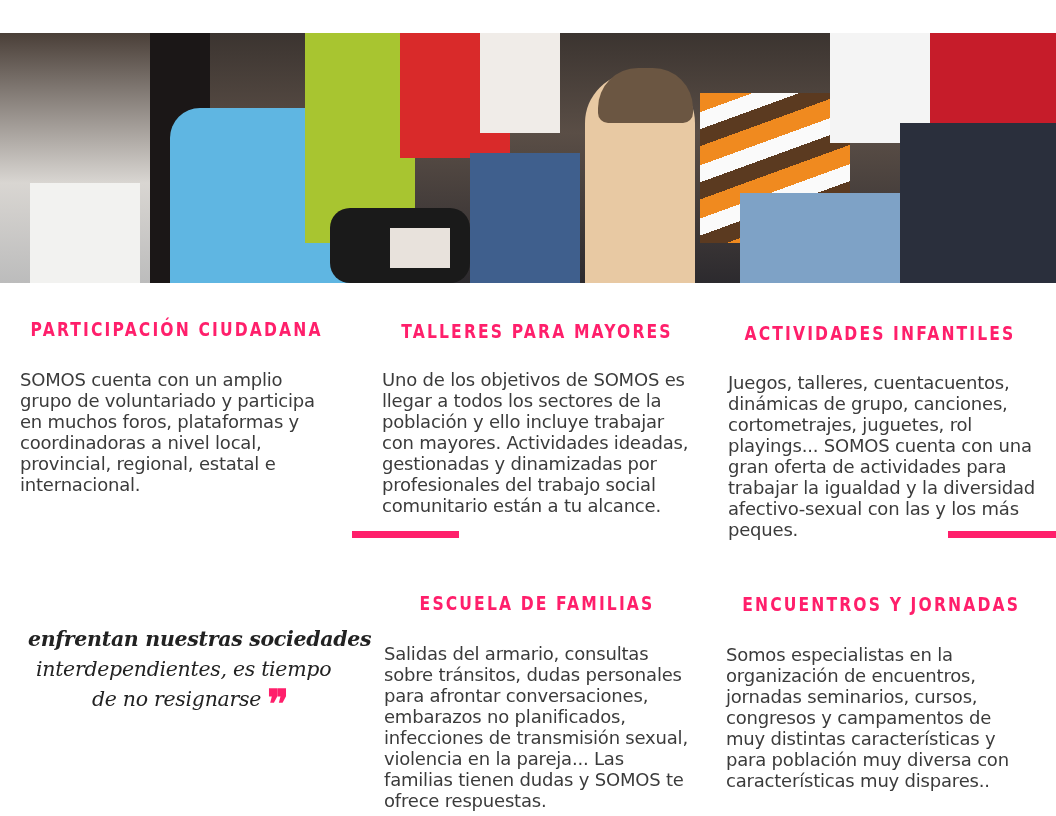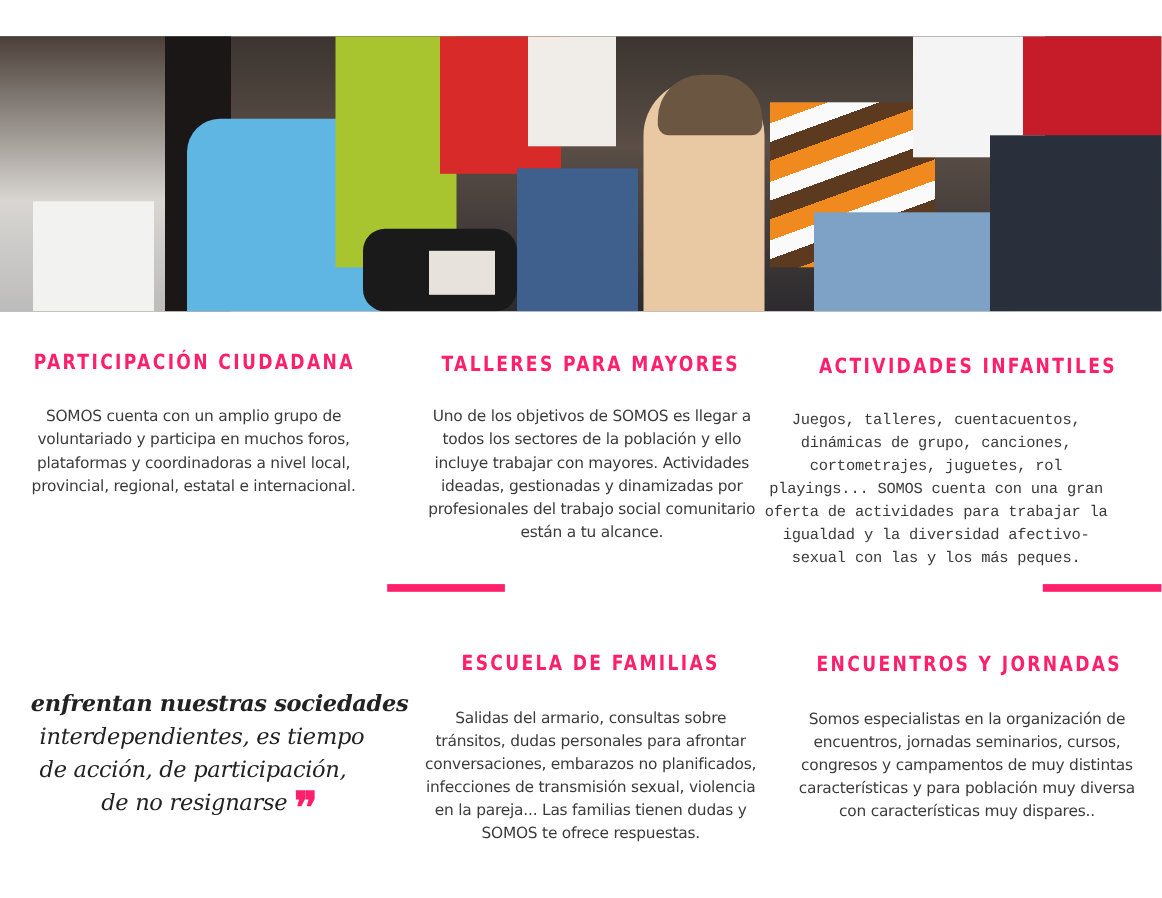--- a/index.html
+++ b/index.html
@@ -22,24 +22,24 @@
     font-size: 19px;
     letter-spacing: 2.6px;
     color: #ff1f6b;
     text-align: center;
     transform: scaleX(0.82);
     white-space: nowrap;
   }
   .body-text {
     position: absolute;
     font-family: "DejaVu Sans", sans-serif;
-    font-size: 14px;
+    font-size: 18px;
     line-height: 21px;
     color: #3b3b3b;
-    text-align: center;
+    text-align: left;
     letter-spacing: -0.2px;
   }
   .body-text p { margin: 0; }
   .bar { position: absolute; height: 7px; background: #ff1f6b; }
   .quote {
     position: absolute; left: 18px; top: 624px; width: 320px;
     font-family: "DejaVu Serif", serif;
     font-style: italic;
     font-size: 20.5px;
     line-height: 30px;
@@ -82,32 +82,31 @@
 
 <div class="heading" style="left:0px;top:318px;width:340px;">PARTICIPACIÓN CIUDADANA</div>
 <div class="body-text" style="left:20px;top:369px;width:312px;">
   <p>SOMOS cuenta con un amplio grupo de voluntariado y participa en muchos foros, plataformas y coordinadoras a nivel local, provincial, regional, estatal e internacional.</p>
   <p style="height:21px;"></p>
 </div>
 
 <div class="quote">
   <span class="line" style="padding-left:10px;font-weight:bold;">enfrentan nuestras sociedades</span>
   <span class="line" style="padding-left:18px;">interdependientes, es tiempo</span>
-  <span class="line" style="padding-left:18px;">de acción, de participación,</span>
   <span class="line" style="padding-left:74px;">
     <span>de no resignarse</span>
     <span class="qmark">❞</span>
   </span>
 </div>
 
 <div class="heading" style="left:362px;top:320px;width:350px;">TALLERES PARA MAYORES</div>
 <div class="body-text" style="left:382px;top:369px;width:312px;">Uno de los objetivos de SOMOS es llegar a todos los sectores de la población y ello incluye trabajar con mayores. Actividades ideadas, gestionadas y dinamizadas por profesionales del trabajo social comunitario están a tu alcance.</div>
 <div class="bar" style="left:352px;top:531px;width:107px;"></div>
 
 <div class="heading" style="left:362px;top:592px;width:350px;">ESCUELA DE FAMILIAS</div>
 <div class="body-text" style="left:384px;top:643px;width:306px;">Salidas del armario, consultas sobre tránsitos, dudas personales para afrontar conversaciones, embarazos no planificados, infecciones de transmisión sexual, violencia en la pareja... Las familias tienen dudas y SOMOS te ofrece respuestas.</div>
 
 <div class="heading" style="left:712px;top:322px;width:336px;">ACTIVIDADES INFANTILES</div>
-<div class="body-text" style="left:695px;top:372px;width:312px;font-family:Liberation Mono, monospace;">Juegos, talleres, cuentacuentos, dinámicas de grupo, canciones, cortometrajes, juguetes, rol playings... SOMOS cuenta con una gran oferta de actividades para trabajar la igualdad y la diversidad afectivo-sexual con las y los más peques.</div>
+<div class="body-text" style="left:728px;top:372px;width:312px;">Juegos, talleres, cuentacuentos, dinámicas de grupo, canciones, cortometrajes, juguetes, rol playings... SOMOS cuenta con una gran oferta de actividades para trabajar la igualdad y la diversidad afectivo-sexual con las y los más peques.</div>
 <div class="bar" style="left:948px;top:531px;width:108px;"></div>
 
 <div class="heading" style="left:712px;top:593px;width:336px;">ENCUENTROS Y JORNADAS</div>
 <div class="body-text" style="left:726px;top:644px;width:306px;">Somos especialistas en la organización de encuentros, jornadas seminarios, cursos, congresos y campamentos de muy distintas características y para población muy diversa con características muy dispares..</div>
 
 </body></html>

